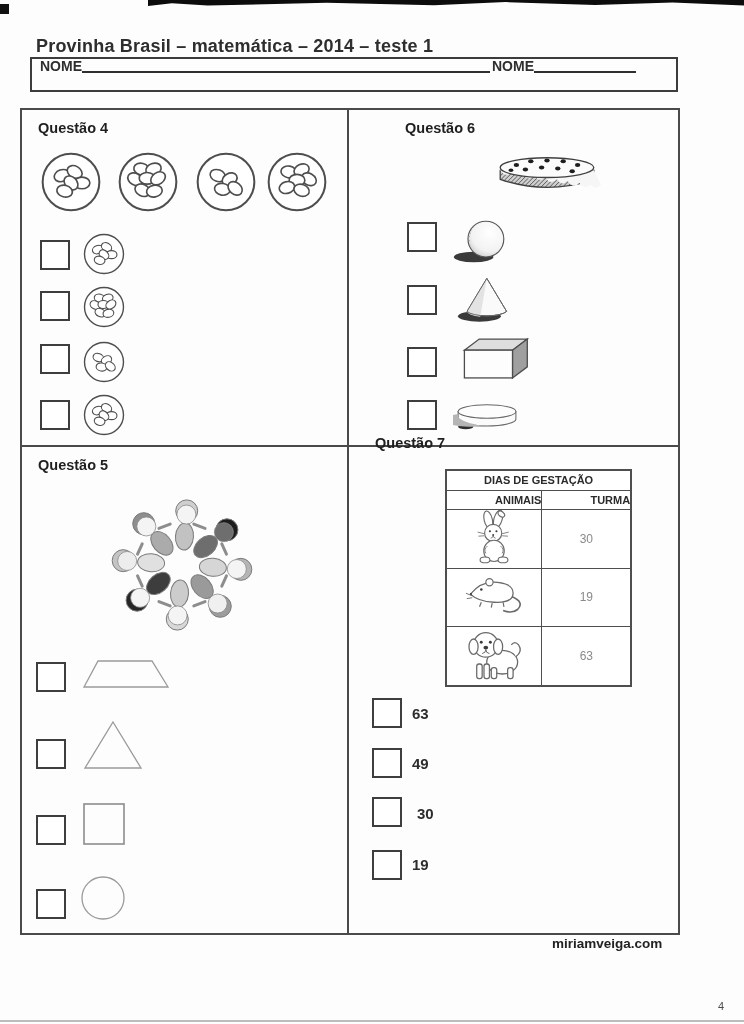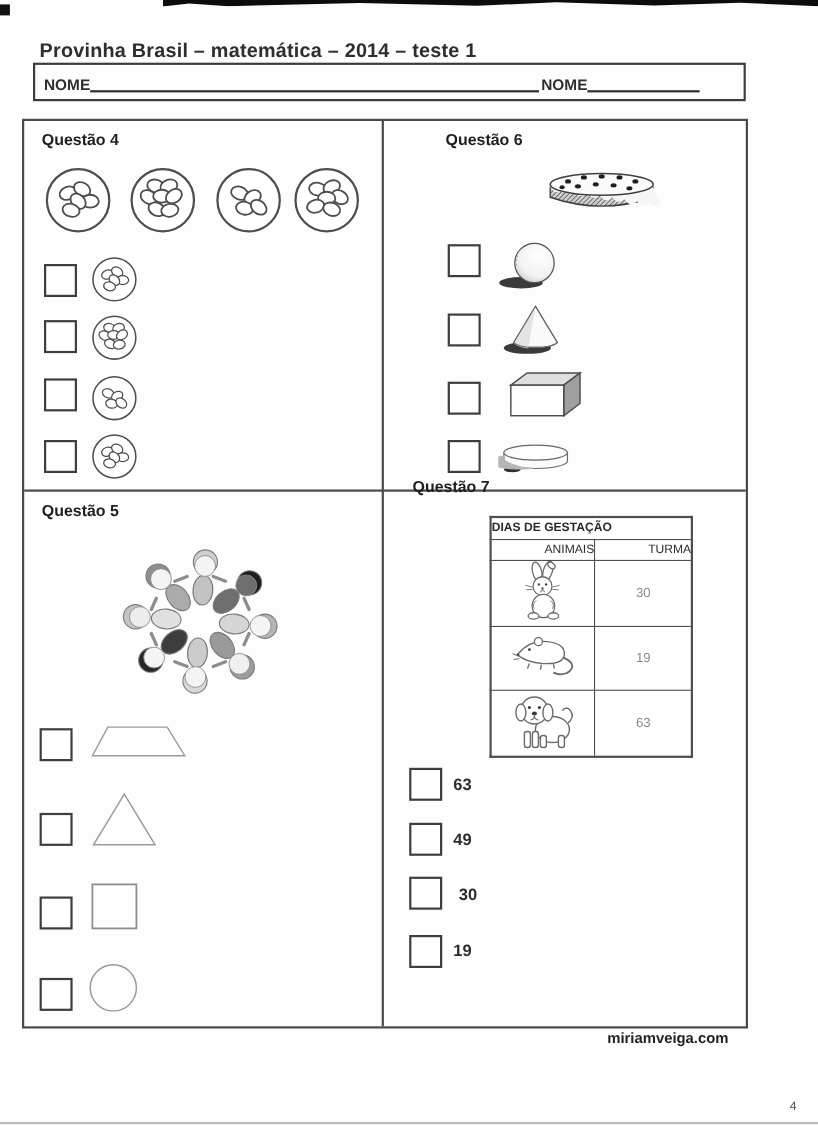--- a/index.html
+++ b/index.html
@@ -7,21 +7,21 @@
   .page {
     position:relative; width:744px; height:1024px; margin:0 auto;
     background:#fdfdfd; color:#2b2b2b; overflow:hidden;
   }
   .scan-bar { position:absolute; left:148px; top:0; width:596px; height:7px;
     background:#0c0c0c; clip-path:polygon(0 15%,4% 55%,10% 20%,30% 60%,48% 25%,60% 70%,75% 30%,88% 65%,100% 20%,100% 100%,0 100%); transform:scaleY(-1);}
   .scan-speck { position:absolute; left:0; top:4px; width:9px; height:10px; background:#111; }
   .doc-title { position:absolute; left:36px; top:36px; font-size:18px; font-weight:bold;
     letter-spacing:.2px; color:#2e2e2e; }
   .name-box { position:absolute; left:30px; top:57px; width:648px; height:35px;
-    border:2px solid #3c3c3c; display:flex; align-items:flex-end; padding:0 8px 6px 8px; }
+    border:2px solid #3c3c3c; display:flex; align-items:flex-start; padding:0 8px 6px 8px; }
   .name-box .lbl { font-size:14px; font-weight:bold; color:#2e2e2e; line-height:1; }
   .wline { border-bottom:2px solid #2f2f2f; height:14px; }
   .wline.nome { flex:1; margin-right:2px; }
   .wline.turma { width:102px; margin-right:32px; }
 
   .grid { position:absolute; left:20px; top:108px; width:660px; height:827px;
     border:2px solid #4a4a4a; }
   .vdiv { position:absolute; left:325px; top:0; width:2px; height:100%; background:#4a4a4a; }
   .hdiv { position:absolute; left:0; top:335px; width:100%; height:2px; background:#4a4a4a; }
   .quad { position:absolute; }
@@ -33,22 +33,22 @@
 
   .cb { position:absolute; width:30px; height:30px; background:#fff; border:2.5px solid #3e3e3e; }
   .abs { position:absolute; }
 
   .opt-num { position:absolute; font-size:15px; font-weight:bold; color:#2c2c2c; }
 
   
   .gtable { position:absolute; left:96px; top:42px; width:177px; border:2px solid #4e4e4e;
     border-collapse:collapse; background:#fff; }
   .gtable td, .gtable th { border:1.5px solid #4e4e4e; }
-  .gtable .ttl { font-size:11px; font-weight:bold; text-align:left; height:20px; color:#2b2b2b;margin-left:29px; }
-  .gtable .hdr { font-size:11px; font-weight:normal; text-align:center; height:19px; color:#2b2b2b;padding-left:48px; }
+  .gtable .ttl { font-size:11px; font-weight:bold; text-align:center; height:20px; color:#2b2b2b;margin-left:29px; }
+  .gtable .hdr { font-size:11px; font-weight:bold; text-align:center; height:19px; color:#2b2b2b;padding-left:48px; }
   .gtable .animal-cell { width:106px; height:58px; text-align:center; vertical-align:middle; }
   .gtable .days-cell { width:69px; text-align:center; vertical-align:middle;
     font-size:12px; color:#8a8a8a; }
 
   .footer { position:absolute; left:552px; top:936px; font-size:13.5px; font-weight:bold; color:#222; }
   .bottom-line { position:absolute; left:0; top:1020px; width:100%; height:2px; background:#bcbcbc; }
   .page-num { position:absolute; left:718px; top:1000px; font-size:11px; color:#4c4c4c; }
 </style>
 </head>
 <body>

